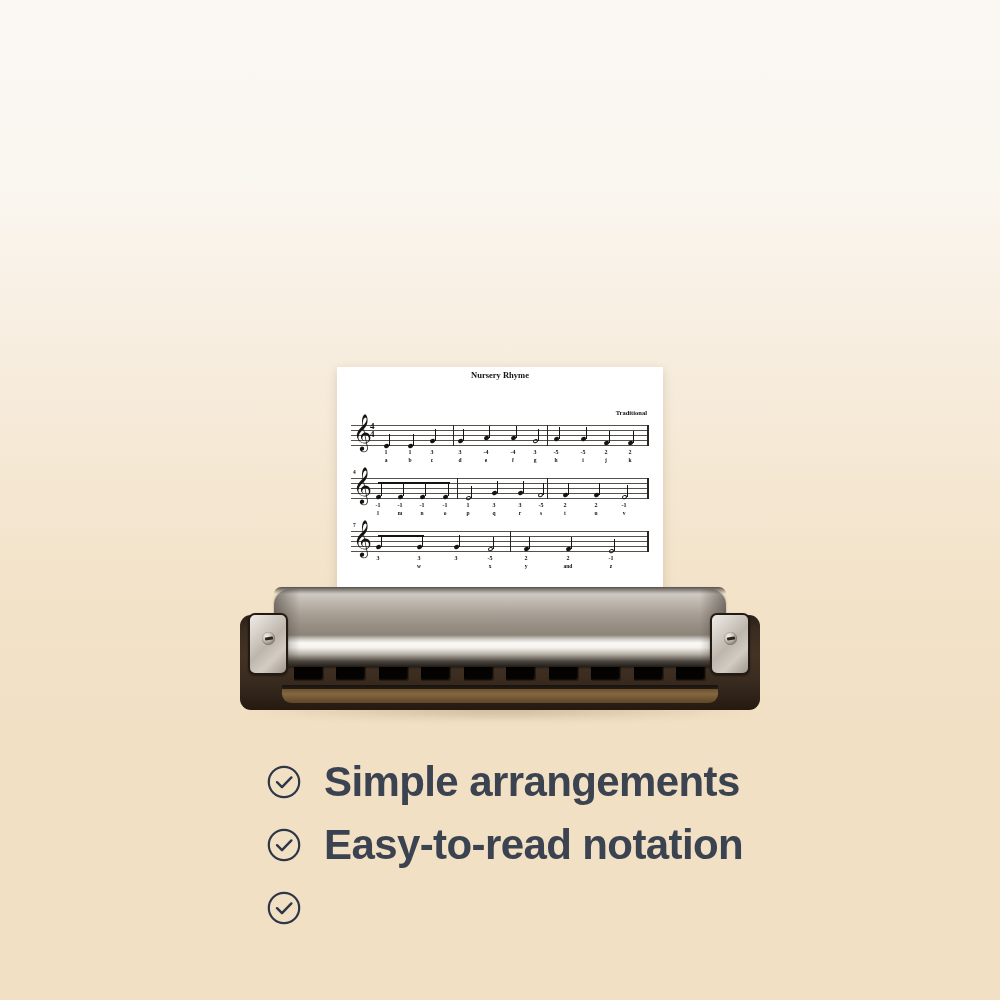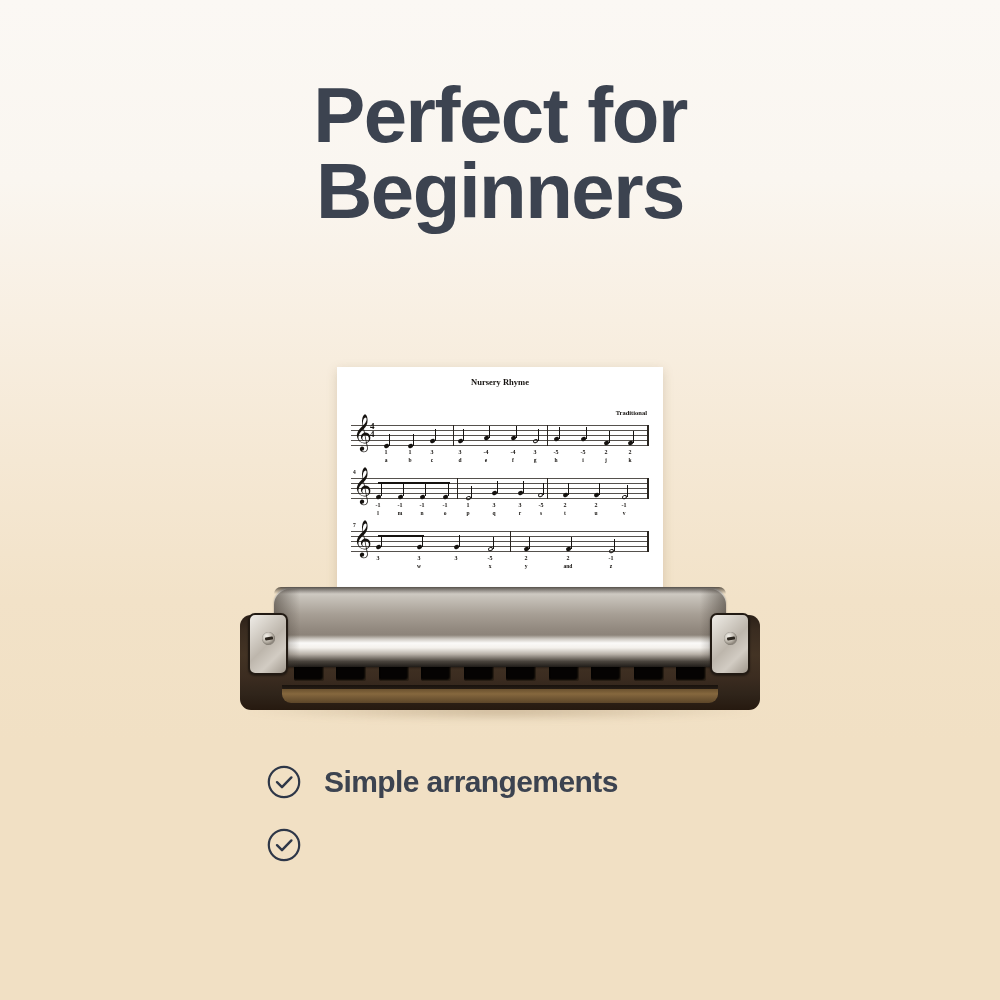--- a/index.html
+++ b/index.html
@@ -63,21 +63,21 @@
     color: #15120f;
     margin-top: 21px;
     letter-spacing: 0.2px;
   }
   .sheet-subtitle {
     text-align: center;
     font-family: "Liberation Serif", serif;
     font-weight: bold;
     font-size: 8.5px;
     color: #15120f;
-    margin-top: 10px;
+    margin-top: 3px;
   }
   .sheet-composer {
     position: absolute;
     right: 16px;
     top: 42px;
     font-family: "Liberation Serif", serif;
     font-weight: bold;
     font-size: 6.5px;
     color: #15120f;
   }
@@ -353,35 +353,31 @@
   .bullet .chk {
     flex: 0 0 auto;
     width: 36px;
     height: 36px;
     margin-right: 22px;
     display: block;
   }
   .bullet .txt {
     font-family: "Liberation Sans", sans-serif;
     font-weight: bold;
-    font-size: 30px;
+    font-size: 42px;
     letter-spacing: -0.6px;
     color: #3c4350;
     white-space: nowrap;
   }
 </style>
 </head>
 <body>
 
 <div id="poster">
 
-  <div class="headline">
-    <span class="l1">Perfect for</span>
-    <span class="l2">Beginners</span>
-  </div>
 
   <div class="sheet">
     <div class="sheet-subtitle">Nursery Rhyme</div>
     <div class="sheet-composer">Traditional</div>
 
     <div class="system s1">
       <div class="staff">
         <div class="line l0"></div>
         <div class="line l1"></div>
         <div class="line l2"></div>
@@ -657,23 +653,30 @@
 
     <div class="bullet">
       <svg class="chk" viewBox="0 0 36 36">
         <circle cx="18" cy="18" r="15.2" fill="none" stroke="#2e3murk" stroke-width="2.2"></circle>
         <circle cx="18" cy="18" r="15.2" fill="none" stroke="#2e3748" stroke-width="2.2"></circle>
         <path d="M11 18.2 L16 23.2 L25.4 13.4" fill="none" stroke="#2e3748" stroke-width="2.4" stroke-linecap="round" stroke-linejoin="round"></path>
       </svg>
       <span class="txt">Simple arrangements</span>
     </div>
 
-
     <div class="bullet">
       <svg class="chk" viewBox="0 0 36 36">
         <circle cx="18" cy="18" r="15.2" fill="none" stroke="#2e3748" stroke-width="2.2"></circle>
         <path d="M11 18.2 L16 23.2 L25.4 13.4" fill="none" stroke="#2e3748" stroke-width="2.4" stroke-linecap="round" stroke-linejoin="round"></path>
       </svg>
+      <span class="txt">Easy-to-read notation</span>
+    </div>
+
+    <div class="bullet">
+      <svg class="chk" viewBox="0 0 36 36">
+        <circle cx="18" cy="18" r="15.2" fill="none" stroke="#2e3748" stroke-width="2.2"></circle>
+        <path d="M11 18.2 L16 23.2 L25.4 13.4" fill="none" stroke="#2e3748" stroke-width="2.4" stroke-linecap="round" stroke-linejoin="round"></path>
+      </svg>
     </div>
 
   </div>
 
 </div>
 
 </body></html>

